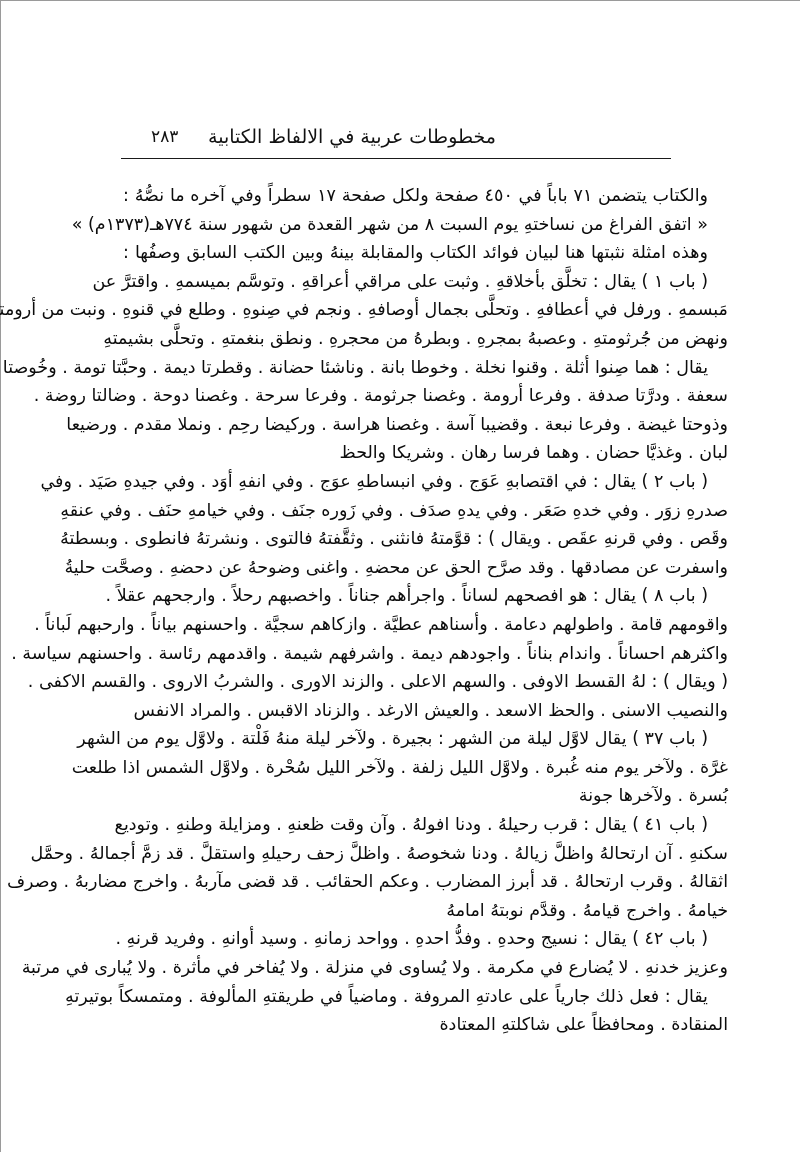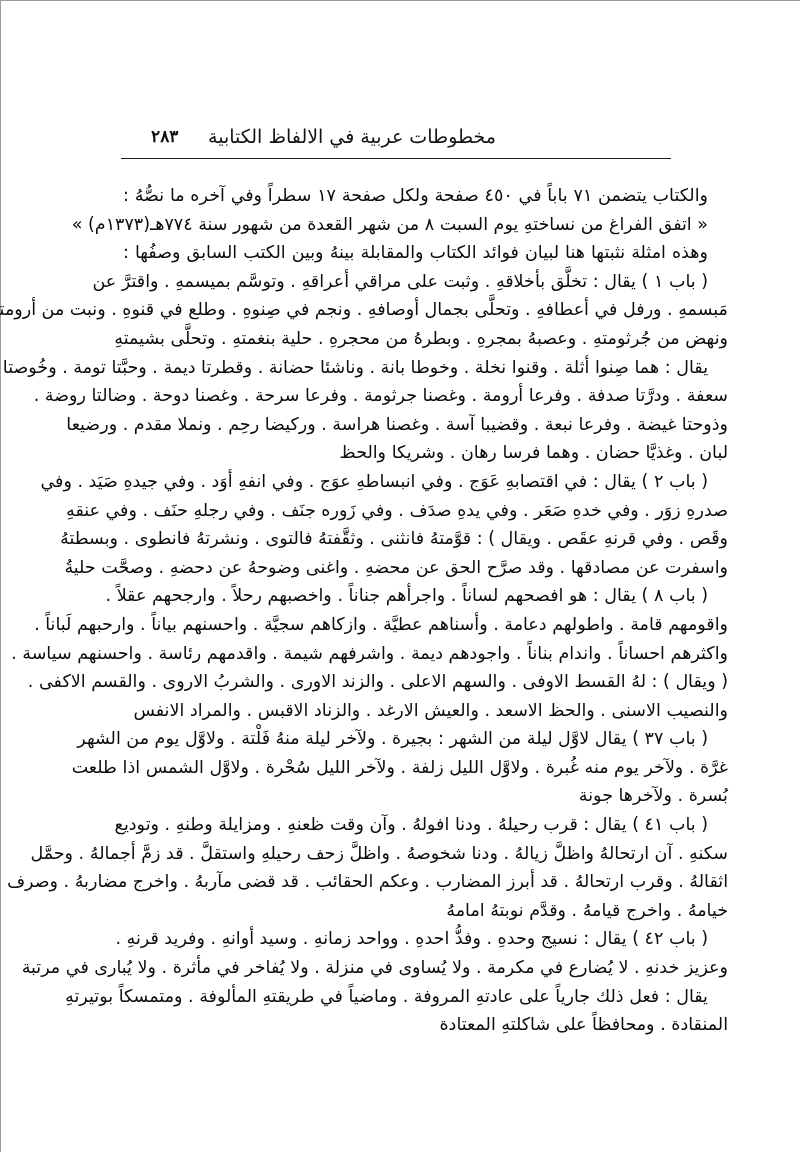--- a/index.html
+++ b/index.html
@@ -12,21 +12,20 @@
   .running-head {
     position: absolute; top: 120px; left: 150px; width: 520px; height: 30px;
     direction: rtl; font-family: "DejaVu Serif", serif; color: #111;
   }
   .running-title {
     position: absolute; right: 175px; top: 0; font-size: 19px; line-height: 30px; text-align: center;
   }
   .page-number {
     position: absolute; left: 0; top: 0; font-size: 17px; line-height: 30px;
     direction: rtl;
-    font-weight: bold;
   }
   .rule {
     position: absolute; top: 157px; left: 120px; width: 550px; height: 0;
     border-top: 1.5px solid #1a1a1a;
   }
   .body-text {
     position: absolute; top: 180px; left: 122px; width: 605px;
     direction: rtl; text-align: justify; text-align-last: right;
     font-family: "DejaVu Sans", sans-serif; font-size: 17.5px; color: #0c0c0c;
   }
@@ -57,33 +56,33 @@
       <div class="line indent last">« اتفق الفراغ من نساختهِ يوم السبت ٨ من شهر القعدة من شهور سنة ٧٧٤هـ(١٣٧٣م) »</div>
     </div>
 
     <div class="para">
       <div class="line indent">وهذه امثلة نثبتها هنا لبيان فوائد الكتاب والمقابلة بينهُ وبين الكتب السابق وصفُها :</div>
     </div>
 
     <div class="para">
       <div class="line indent">( باب ١ ) يقال : تخلَّق بأخلاقهِ . وثبت على مراقي أعراقهِ . وتوسَّم بميسمهِ . واقترَّ عن</div>
       <div class="line">مَبسمهِ . ورفل في أعطافهِ . وتحلَّى بجمال أوصافهِ . ونجم في صِنوهِ . وطلع في قنوهِ . ونبت من أرومتهِ .</div>
-      <div class="line last">ونهض من جُرثومتهِ . وعصبهُ بمجرهِ . وبطرهُ من محجرهِ . حلية بنغمتهِ . وتحلَّى بشيمتهِ</div>
+      <div class="line last">ونهض من جُرثومتهِ . وعصبهُ بمجرهِ . وبطرهُ من محجرهِ . ونطق بنغمتهِ . وتحلَّى بشيمتهِ</div>
     </div>
 
     <div class="para">
       <div class="line indent">يقال : هما صِنوا أثلة . وقنوا نخلة . وخوطا بانة . وناشئا حضانة . وقطرتا ديمة . وحبَّتا تومة . وخُوصتا</div>
       <div class="line">سعفة . ودرَّتا صدفة . وفرعا أرومة . وغصنا جرثومة . وفرعا سرحة . وغصنا دوحة . وضالتا روضة .</div>
       <div class="line">وذوحتا غيضة . وفرعا نبعة . وقضيبا آسة . وغصنا هراسة . وركيضا رحِم . ونملا مقدم . ورضيعا</div>
       <div class="line last">لبان . وغذيَّا حضان . وهما فرسا رهان . وشريكا والحظ</div>
     </div>
 
     <div class="para">
       <div class="line indent">( باب ٢ ) يقال : في اقتصابهِ عَوَج . وفي انبساطهِ عوَج . وفي انفهِ أوَد . وفي جيدهِ صَيَد . وفي</div>
-      <div class="line">صدرهِ زوَر . وفي خدهِ صَعَر . وفي يدهِ صدَف . وفي زَوره جنَف . وفي رجلهِ حنَف . وفي عنقهِ</div>
+      <div class="line">صدرهِ زوَر . وفي خدهِ صَعَر . وفي يدهِ صدَف . وفي زَوره جنَف . وفي خيامهِ حنَف . وفي عنقهِ</div>
       <div class="line">وقَص . وفي قرنهِ عقَص . ويقال ) : قوَّمتهُ فانثنى . وثقَّفتهُ فالتوى . ونشرتهُ فانطوى . وبسطتهُ</div>
       <div class="line">واسفرت عن مصادقها . وقد صرَّح الحق عن محضهِ . واغنى وضوحهُ عن دحضهِ . وصحَّت حليةُ</div>
     </div>
 
     <div class="para">
       <div class="line indent">( باب ٨ ) يقال : هو افصحهم لساناً . واجرأهم جناناً . واخصبهم رحلاً . وارجحهم عقلاً .</div>
       <div class="line">واقومهم قامة . واطولهم دعامة . وأسناهم عطيَّة . وازكاهم سجيَّة . واحسنهم بياناً . وارحبهم لَباناً .</div>
       <div class="line">واكثرهم احساناً . واندام بناناً . واجودهم ديمة . واشرفهم شيمة . واقدمهم رئاسة . واحسنهم سياسة .</div>
       <div class="line">( ويقال ) : لهُ القسط الاوفى . والسهم الاعلى . والزند الاورى . والشربُ الاروى . والقسم الاكفى .</div>
       <div class="line last">والنصيب الاسنى . والحظ الاسعد . والعيش الارغد . والزناد الاقبس . والمراد الانفس</div>

